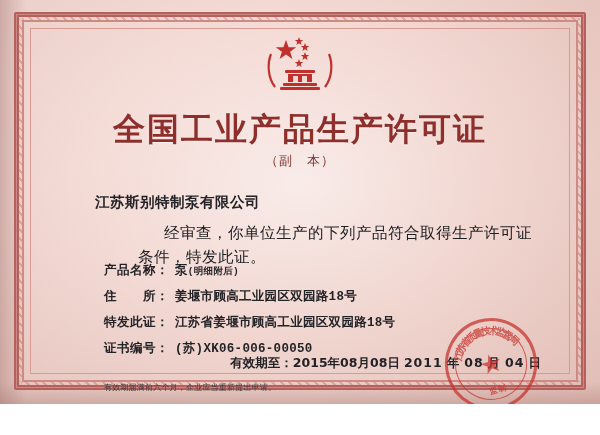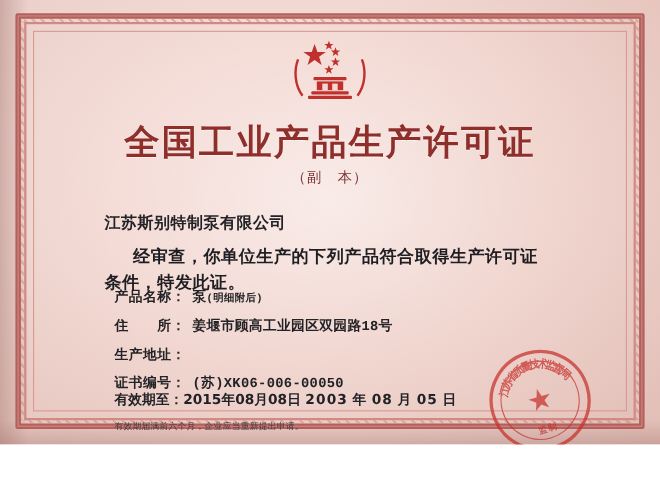--- a/index.html
+++ b/index.html
@@ -130,24 +130,25 @@
   }
   .company {
     font-size: 14.5px;
     font-weight: bold;
     color: #232327;
     letter-spacing: 0.5px;
   }
   .stmt {
     margin-top: 9px;
     font-size: 15.5px;
-    font-weight: bold;
+    font-weight: normal;
     line-height: 1.55;
     letter-spacing: 0.5px;
     color: #1e1e22;
+    margin-left: 43px;
   }
   .stmt .indent { display: inline-block; width: 26px; }
 
   
   .fields {
     position: absolute;
     left: 104px;
     right: 60px;
     top: 262px;
   }
@@ -174,21 +175,21 @@
     font-weight: bold;
   }
 
   
   .date-row {
     position: absolute;
     left: 104px;
     right: 58px;
     top: 355px;
     display: flex;
-    justify-content: flex-start;
+    justify-content: flex-end;
     align-items: baseline;
     font-size: 12.5px;
     font-weight: bold;
     color: #232327;
   }
   .valid {
     white-space: nowrap;
   }
   .issue-date {
     white-space: nowrap;
@@ -318,35 +319,36 @@
       <span class="field-label">产品名称：</span>
       <span class="field-value"><span>泵</span><span class="small">(明细附后)</span></span>
     </div>
 
     <div class="field-row">
       <span class="field-label">住　　所：</span>
       <span class="field-value">姜堰市顾高工业园区双园路18号</span>
     </div>
 
     <div class="field-row">
-      <span class="field-label">生产地址：</span>
+      <span class="field-label">特发此证：</span>
+      <span class="field-value">江苏省姜堰市顾高工业园区双园路18号</span>
     </div>
 
     <div class="field-row">
       <span class="field-label">证书编号：</span>
       <span class="field-value">(苏)XK06-006-00050</span>
     </div>
   </div>
 
   <div class="date-row">
     <div class="valid">
       <span>有效期至：</span><span>2015年08月08日</span>
     </div>
     <div class="issue-date">
-      <span class="num">2003</span><span>年</span><span class="num">08</span><span>月</span><span class="num">05</span><span>日</span>
+      <span class="num">2011</span><span>年</span><span class="num">08</span><span>月</span><span class="num">04</span><span>日</span>
     </div>
   </div>
 
   <div class="note">有效期届满前六个月，企业应当重新提出申请。</div>
 
   <div class="seal">
     <div class="ring"></div>
     <div class="ring-inner"></div>
     <div class="star">★</div>
     <div class="seal-text">

